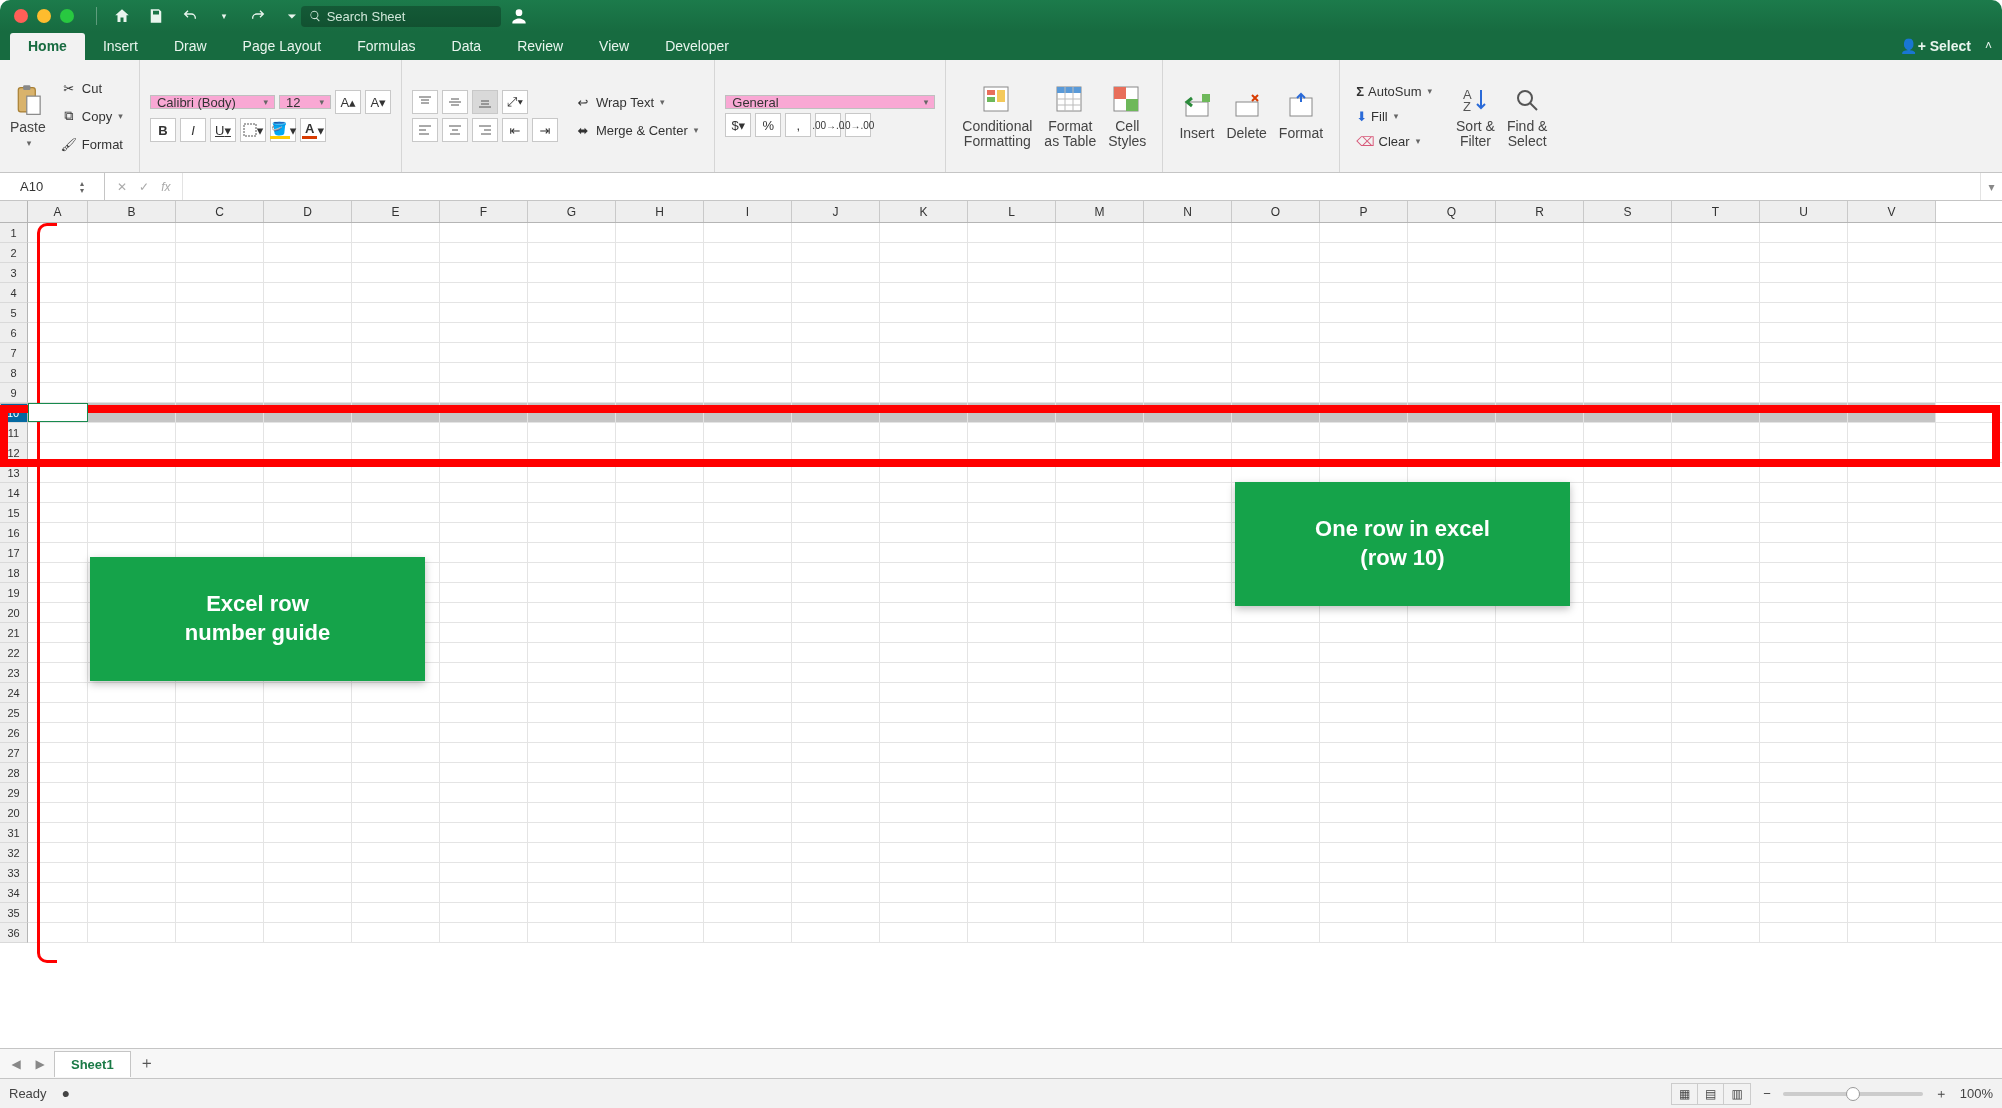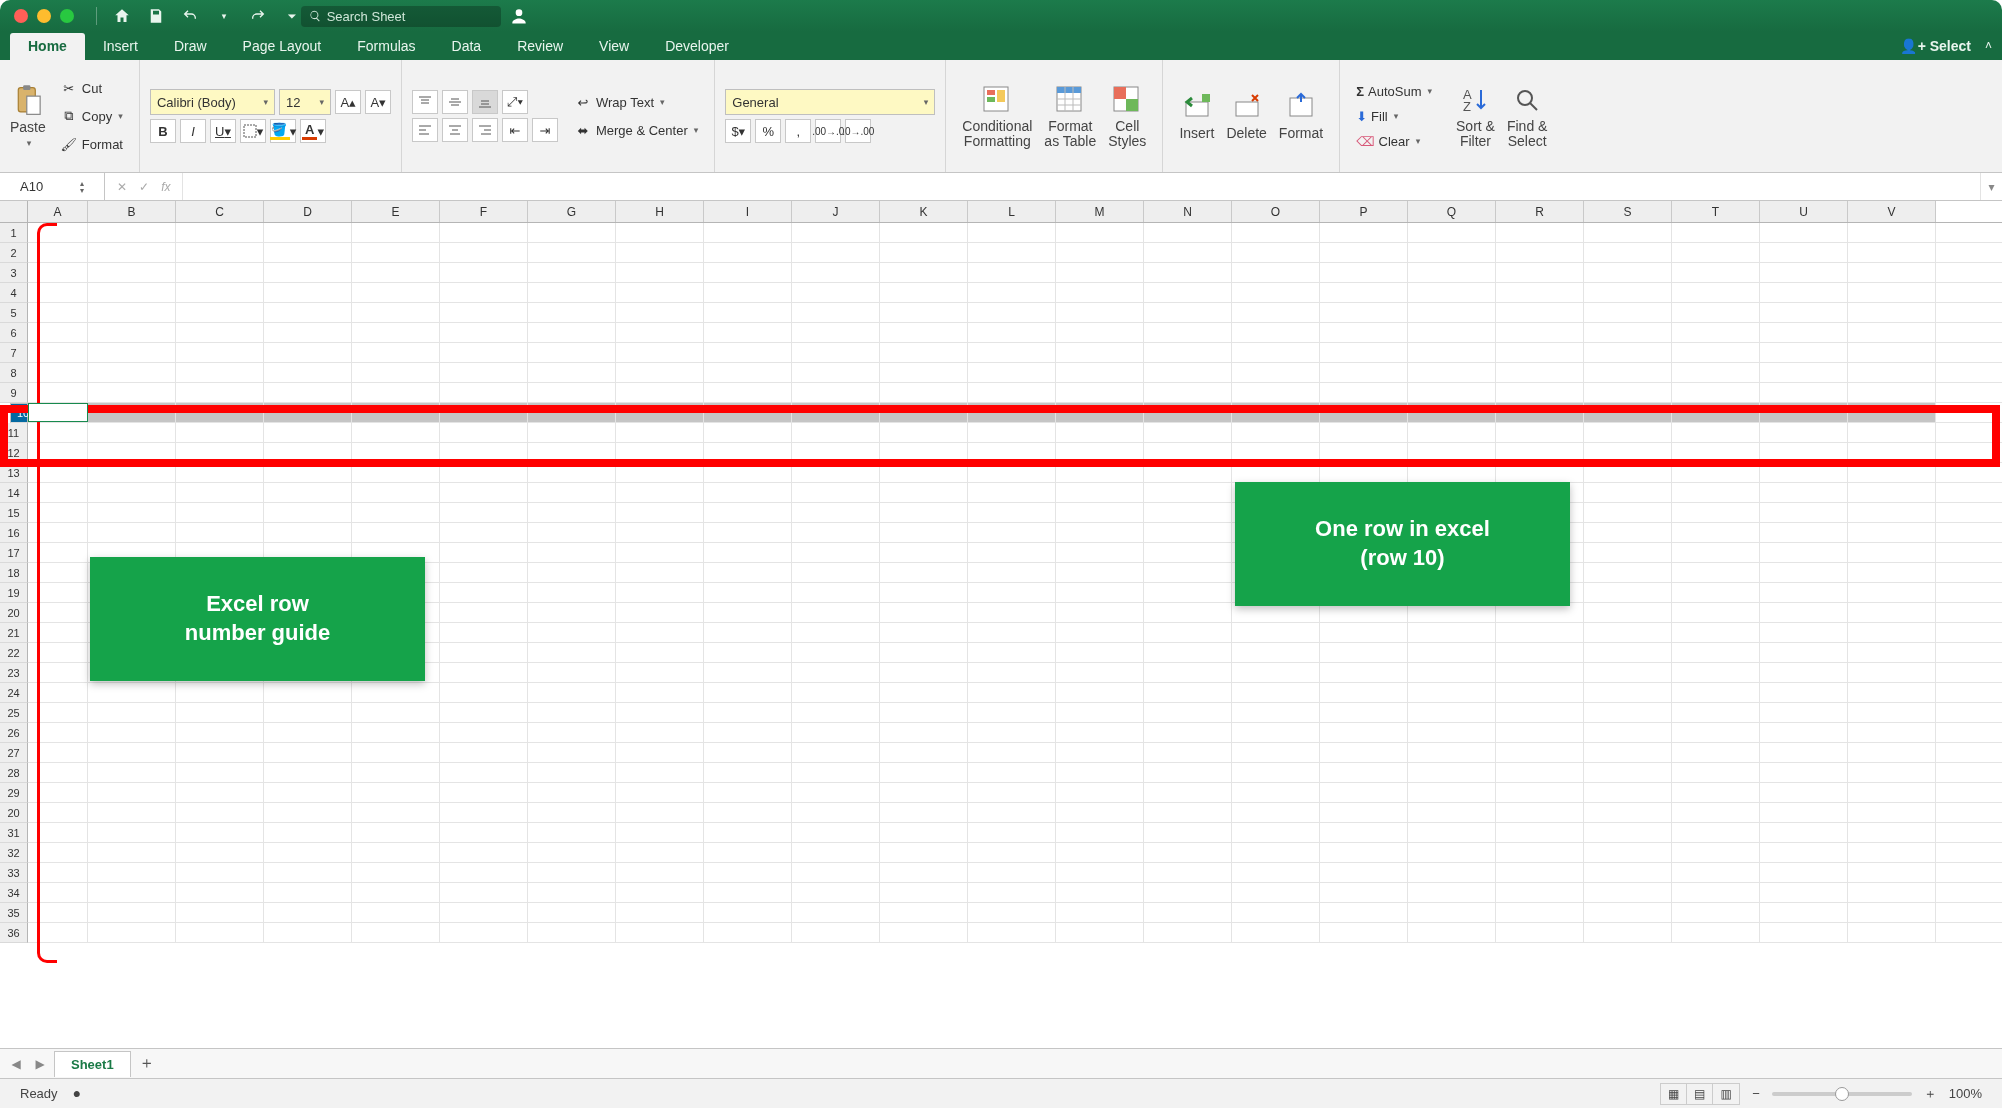--- a/index.html
+++ b/index.html
@@ -27,61 +27,61 @@
 .ribbon-right .chev{font-size:12px;}
 
 .ribbon{height:113px;background:#f2f2f2;border-bottom:1px solid #c5c5c5;display:flex;align-items:stretch;}
 .group{display:flex;align-items:center;padding:6px 10px;border-right:1px solid #d6d6d6;}
 .vstack{display:flex;flex-direction:column;align-items:center;justify-content:center;gap:2px;}
 .small-label{font-size:14px;color:#444;line-height:1.1;text-align:center;}
 .btn{display:flex;align-items:center;gap:4px;padding:2px 5px;border:1px solid transparent;border-radius:3px;cursor:pointer;font-size:13px;}
 .ddarrow{font-size:9px;color:#666;margin-left:2px;}
 .ic16{width:18px;height:18px;display:inline-flex;align-items:center;justify-content:center;}
 .ic32{width:34px;height:34px;display:inline-flex;align-items:center;justify-content:center;}
-.sel{height:26px;border:1px solid #bfbfbf;background:#fef9c3;display:flex;align-items:center;padding:0 6px;font-size:13px;}
+.sel{height:14px;border:1px solid #bfbfbf;background:#f9a8d4;display:flex;align-items:center;padding:0 6px;font-size:13px;}
 .sel .ddarrow{margin-left:auto;}
 .row3{display:flex;flex-direction:column;gap:4px;}
 .row3 .line{display:flex;gap:4px;align-items:center;}
 .sq{width:26px;height:24px;border:1px solid #c8c8c8;background:#fff;display:flex;align-items:center;justify-content:center;font-size:13px;}
 .sq.pressed{background:#d9d9d9;}
 
 .formula-bar{height:28px;border-bottom:1px solid #c5c5c5;display:flex;align-items:stretch;background:#fff;}
 .name-box{width:105px;border-right:1px solid #c5c5c5;display:flex;align-items:center;padding:0 20px;font-size:13px;position:relative;}
 .name-box .spin{display:flex;flex-direction:column;margin-left:auto;font-size:8px;color:#666;line-height:7px;}
 .fb-icons{display:flex;align-items:center;gap:12px;padding:0 12px;color:#aaa;border-right:1px solid #e3e3e3;}
 .fb-input{flex:1;}
 .fb-expand{width:22px;display:flex;align-items:center;justify-content:center;color:#888;border-left:1px solid #e3e3e3;}
 
 .grid-wrap{position:absolute;left:0;right:0;top:201px;bottom:60px;overflow:hidden;background:#fff;}
 .corner{position:absolute;left:0;top:0;width:28px;height:22px;background:#eee;border-right:1px solid #b5b5b5;border-bottom:1px solid #b5b5b5;}
 .colhdrs{position:absolute;left:28px;right:0;top:0;height:22px;display:flex;border-bottom:1px solid #b5b5b5;}
 .colhdrs .ch{width:88px;background:#eee;border-right:1px solid #c9c9c9;text-align:center;font-size:12px;line-height:22px;color:#333;}
 .colhdrs .ch:first-child{width:60px;}
 .rowhdrs{position:absolute;left:0;top:22px;bottom:0;width:28px;}
 .rowhdrs .rh{height:20px;background:#eee;border-bottom:1px solid #d9d9d9;border-right:1px solid #b5b5b5;text-align:center;font-size:11px;line-height:20px;color:#333;}
-.rowhdrs .rh.sel{background:#0369a1;color:#fff;margin-left:10px;}
+.rowhdrs .rh.sel{background:#0369a1;color:#fff;}
 .cells{position:absolute;left:28px;top:22px;right:0;bottom:0;}
 .cellrow{height:20px;display:flex;border-bottom:1px solid #e4e4e4;}
 .cell{width:88px;border-right:1px solid #e4e4e4;}
 .cell.first{width:60px;}
 .cellrow.selected .cell{background:#c5c5c5;}
 .cellrow.selected .cell.first{background:#fff;outline:1px solid #178a4e;outline-offset:-1px;position:relative;z-index:2;}
 
 .anno-bracket{position:absolute;left:37px;top:223px;width:20px;height:740px;border-left:3px solid #ff0000;border-top:3px solid #ff0000;border-bottom:3px solid #ff0000;border-top-left-radius:10px;border-bottom-left-radius:10px;pointer-events:none;}
 .anno-rect{position:absolute;left:0;right:2px;top:405px;height:62px;border:8px solid #ff0000;pointer-events:none;}
 .anno-box{position:absolute;background:#15a34a;color:#fff;font-size:22px;font-weight:700;display:flex;align-items:center;justify-content:center;text-align:center;padding:0 24px;box-shadow:0 3px 8px rgba(0,0,0,.25);line-height:1.3;}
 .anno1{left:90px;top:557px;width:335px;height:124px;}
 .anno2{left:1235px;top:482px;width:335px;height:124px;}
 
 .sheettabs{position:absolute;left:0;right:0;bottom:30px;height:30px;background:#f7f7f7;border-top:1px solid #c5c5c5;display:flex;align-items:center;padding-left:6px;gap:4px;}
 .sheettabs .nav{width:20px;text-align:center;color:#888;font-size:12px;}
 .sheettabs .stab{padding:5px 16px;background:#fff;border:1px solid #c5c5c5;border-bottom:none;font-size:13px;color:#1a7a46;font-weight:600;}
 .sheettabs .plus{width:24px;height:24px;display:flex;align-items:center;justify-content:center;color:#555;font-size:16px;}
 
-.status{position:absolute;left:0;right:0;bottom:0;height:30px;background:#f2f2f2;border-top:1px solid #c5c5c5;display:flex;align-items:center;padding:0 20px;font-size:13px;color:#444;}
+.status{position:absolute;left:0;right:0;bottom:0;height:30px;background:#f2f2f2;border-top:1px solid #c5c5c5;display:flex;align-items:center;padding:0 9px;font-size:13px;color:#444;}
 .status .right{margin-left:auto;display:flex;align-items:center;gap:12px;}
 .viewbtns{display:flex;gap:0;border:1px solid #ccc;}
 .viewbtns span{width:26px;height:20px;display:flex;align-items:center;justify-content:center;border-right:1px solid #ccc;font-size:12px;}
 .viewbtns span:last-child{border-right:none;}
 .slider{width:140px;height:4px;background:#ccc;position:relative;border-radius:2px;}
 .slider .thumb{position:absolute;left:50%;top:-5px;width:14px;height:14px;background:#fff;border:1px solid #999;border-radius:50%;transform:translateX(-50%);}
 svg{display:block;}
 .colorbar-y{border-bottom:3px solid #ffcc00;}
 .colorbar-r{border-bottom:3px solid #d83b01;}
 </style>

